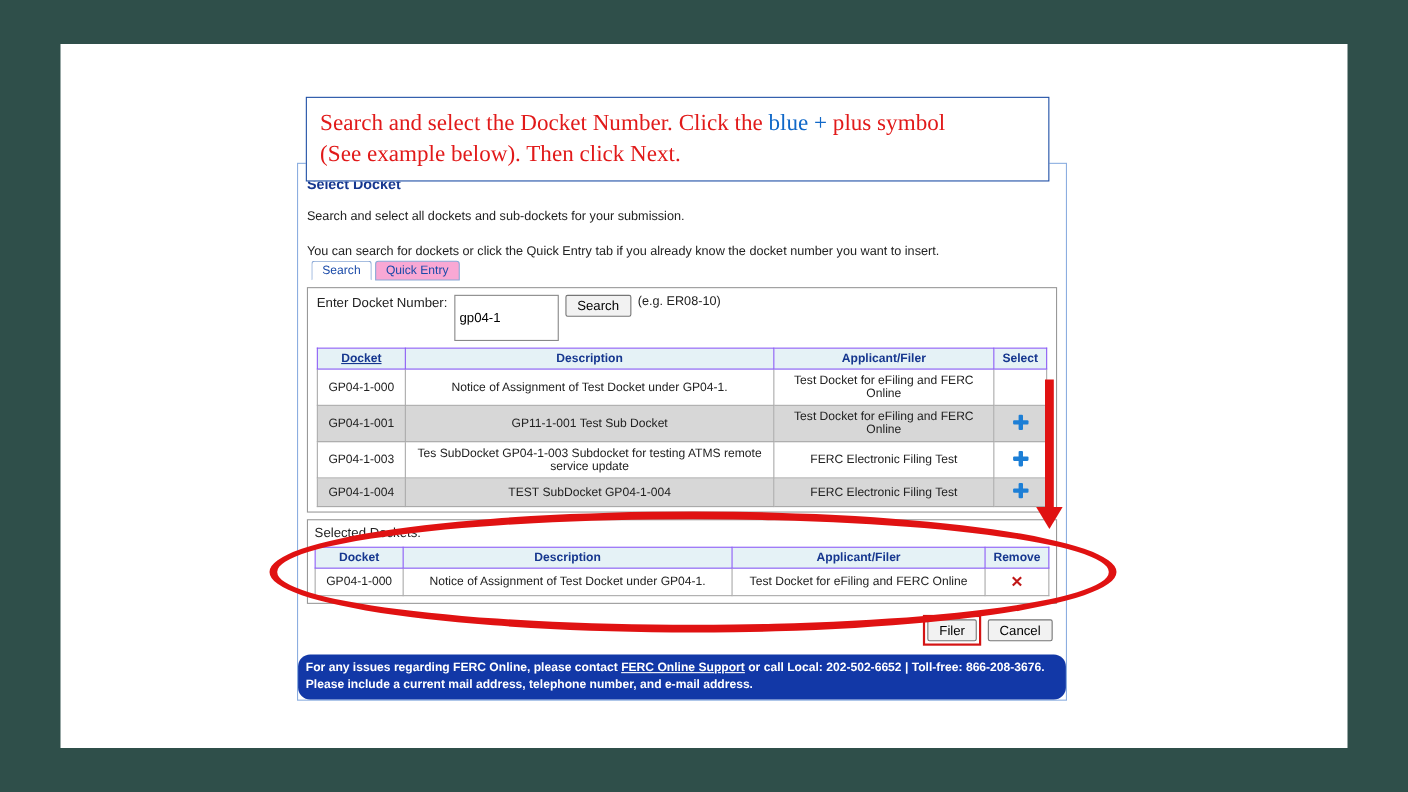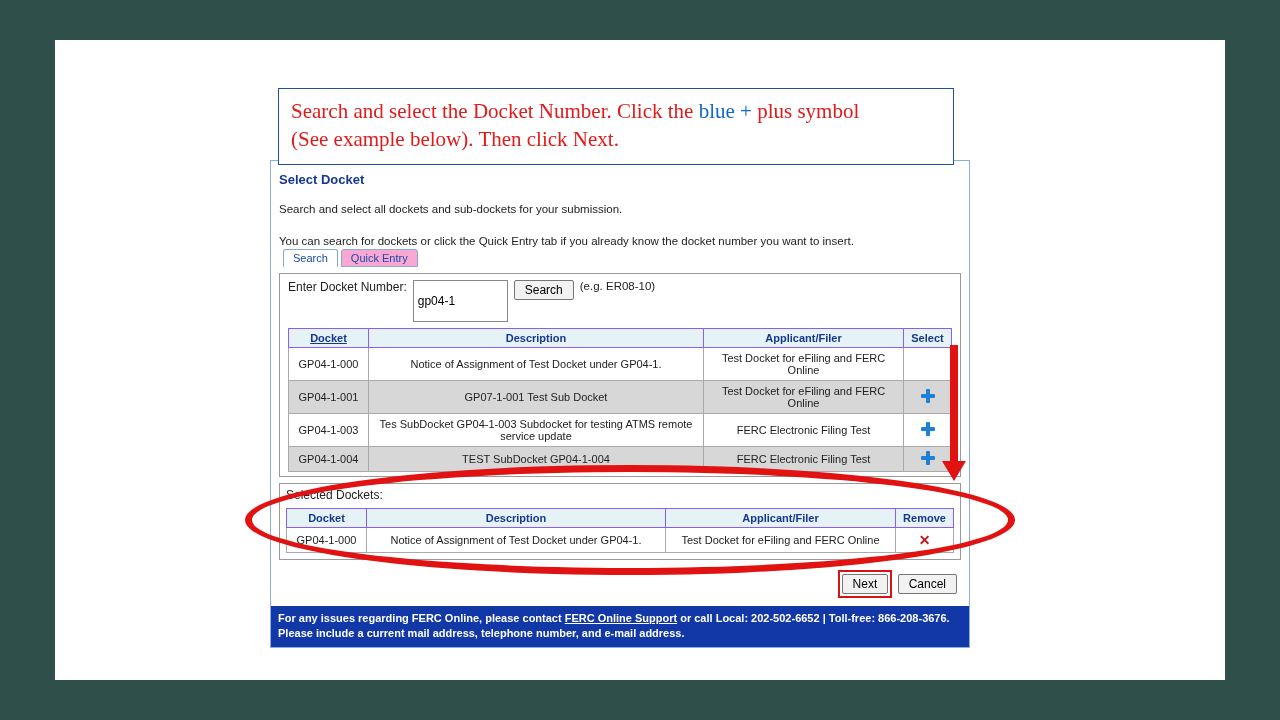--- a/index.html
+++ b/index.html
@@ -31,21 +31,21 @@
     font-family: Liberation Serif, serif;
     font-size: 21px;
     line-height: 1.35;
     color: #e11a1a;
     z-index: 50;
   }
   .instruction-box .blue-word { color: #1068c8; font-weight: 400; }
   .panel {
     position: absolute;
     left: 270px;
-    top: 160px;
+    top: 148px;
     width: 700px;
     background: #fff;
     border: 1.5px solid #8caee0;
     padding: 5px 8px 0 8px;
   }
   .panel-title {
     color: #16378f;
     font-weight: bold;
     font-size: 13px;
     margin: 6px 0 16px 0;
@@ -178,20 +178,21 @@
   }
   .footer-bar {
     background: #1238a7;
     color: #fff;
     font-size: 11px;
     padding: 5px 7px 6px 7px;
     line-height: 1.35;
     font-weight: bold;
     margin: 0 -8px 0 -8px;
     border-top: 0;
+    border-radius: 11px;
   }
   .footer-bar a { color: #fff; text-decoration: underline; }
 
   
   .red-arrow {
     position: absolute;
     left: 945px;
     top: 345px;
     width: 18px;
     height: 140px;
@@ -272,21 +273,21 @@
       </thead>
       <tbody id="results-body">
           <tr>
             <td>GP04-1-000</td>
             <td>Notice of Assignment of Test Docket under GP04-1.</td>
             <td>Test Docket for eFiling and FERC Online</td>
             <td></td>
           </tr>
           <tr class="alt">
             <td>GP04-1-001</td>
-            <td>GP07-1-001 Test Sub Docket</td>
+            <td>GP11-1-001 Test Sub Docket</td>
             <td>Test Docket for eFiling and FERC Online</td>
             <td><span class="plus-icon"></span></td>
           </tr>
           <tr>
             <td>GP04-1-003</td>
             <td>Tes SubDocket GP04-1-003 Subdocket for testing ATMS remote service update</td>
             <td>FERC Electronic Filing Test</td>
             <td><span class="plus-icon"></span></td>
           </tr>
           <tr class="alt">
@@ -324,21 +325,21 @@
               <td>Test Docket for eFiling and FERC Online</td>
               <td><span class="remove-x">✕</span></td>
             </tr>
           </tbody>
       </table>
     </div>
   </div>
 
   <div class="action-row">
     <span class="next-btn-wrap">
-      <button class="btn">Next</button>
+      <button class="btn">Filer</button>
     </span>
     <button class="btn">Cancel</button>
   </div>
 
   <div class="footer-bar">
     <span>For any issues regarding FERC Online, please contact </span><a href="#">FERC Online Support</a><span> or call Local: 202-502-6652 | Toll-free: 866-208-3676. Please include a current mail address, telephone number, and e-mail address.</span>
   </div>
 </div>
 
 <div class="red-arrow">

